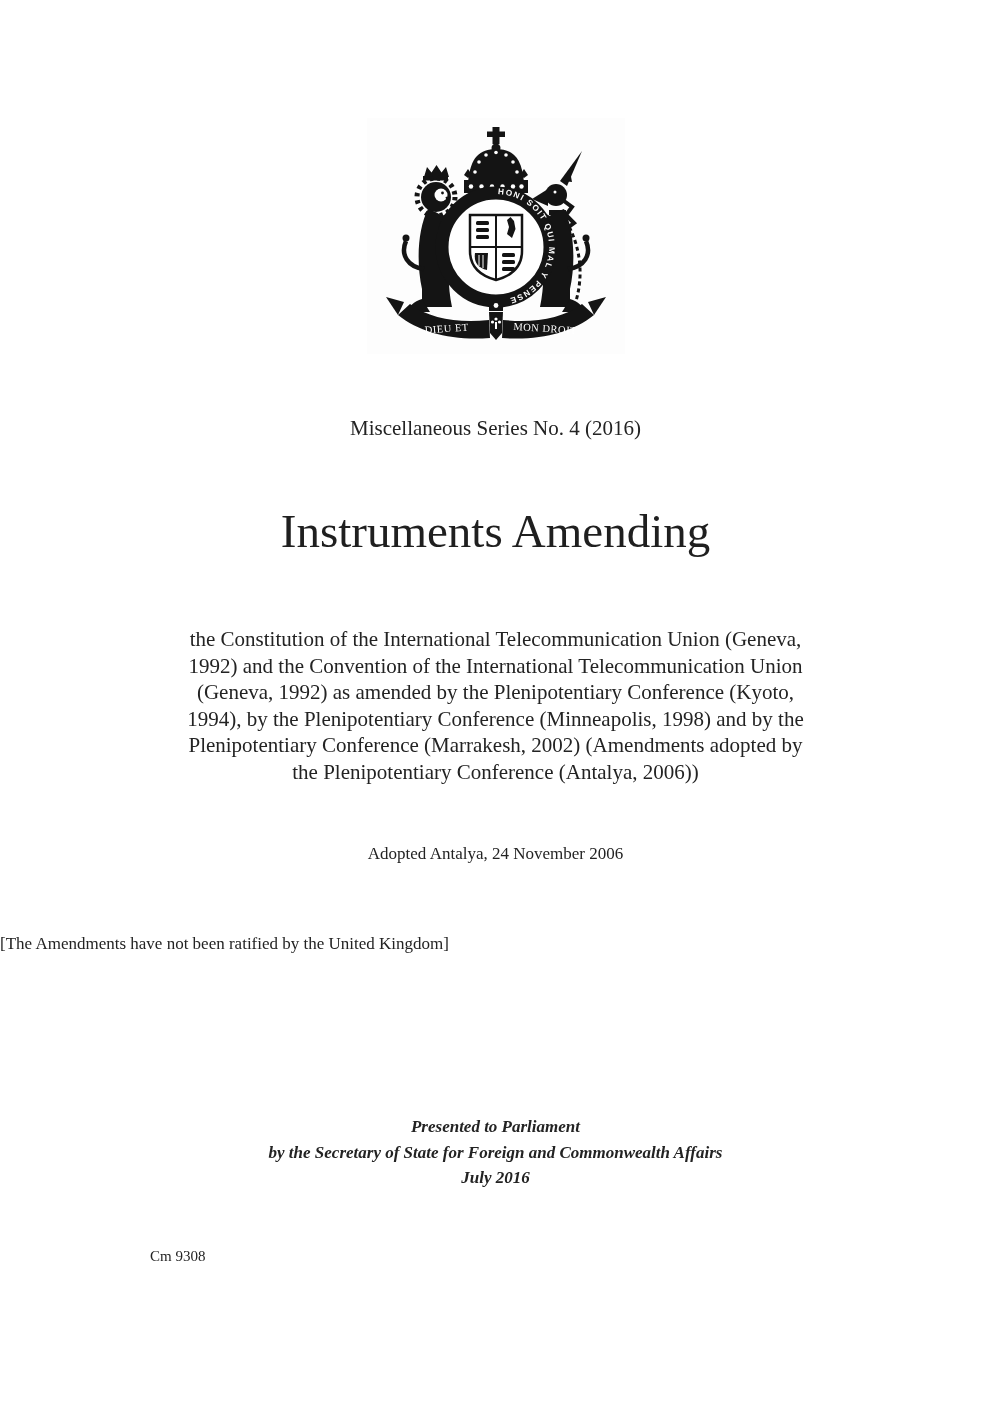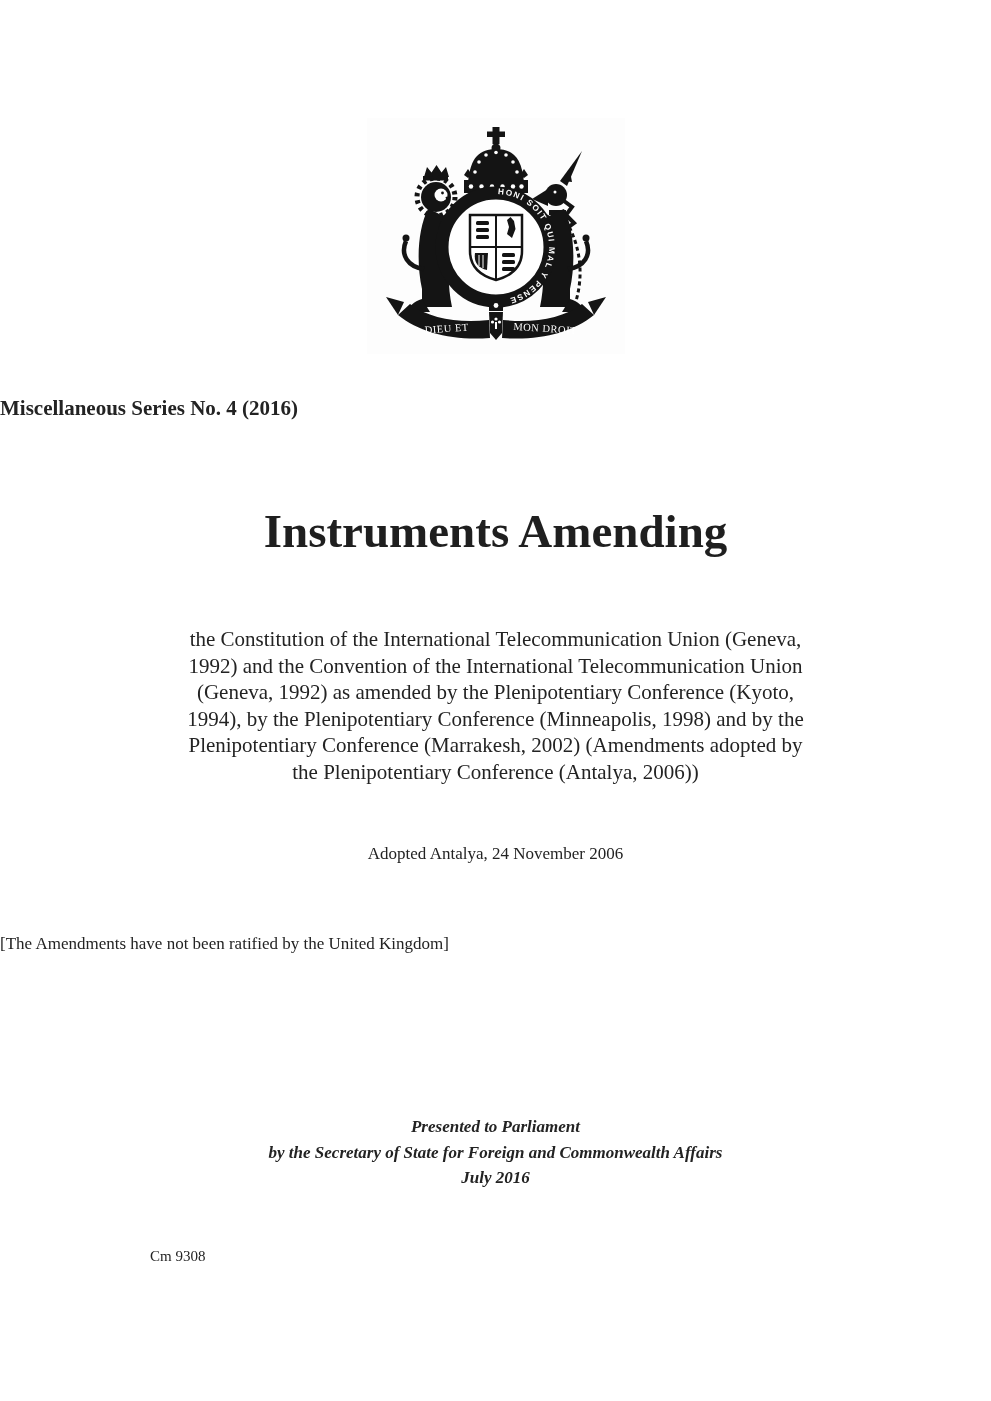--- a/index.html
+++ b/index.html
@@ -12,26 +12,26 @@
     overflow:hidden;
   }
   .crest {
     position:absolute; top:118px; left:50%; transform:translateX(-50%);
     width:258px; height:236px;
     background:#fdfdfd;
     display:flex; align-items:center; justify-content:center;
   }
   .crest svg { width:256px; height:234px; display:block; }
   .series-line {
-    position:absolute; top:396px; left:0; width:100%;
-    font-size:21px; white-space:nowrap;font-weight:bold;
+    position:absolute; top:416px; left:0; width:100%;
+    text-align:center; font-size:21px; white-space:nowrap;
   }
   .main-title {
     position:absolute; top:504px; left:0; width:100%;
-    text-align:center; font-size:47px; font-weight:bold; margin:0;
+    text-align:center; font-size:47px; font-weight:normal; margin:0;
     white-space:nowrap; color:#1f1f1f;
   }
   .subtitle {
     position:absolute; top:626px; left:0; width:100%;
     text-align:center; font-size:21px; line-height:26.5px;
   }
   .subtitle div { white-space:nowrap; }
   .adopted-line {
     position:absolute; top:844px; left:0; width:100%;
     text-align:center; font-size:17px; white-space:nowrap;

